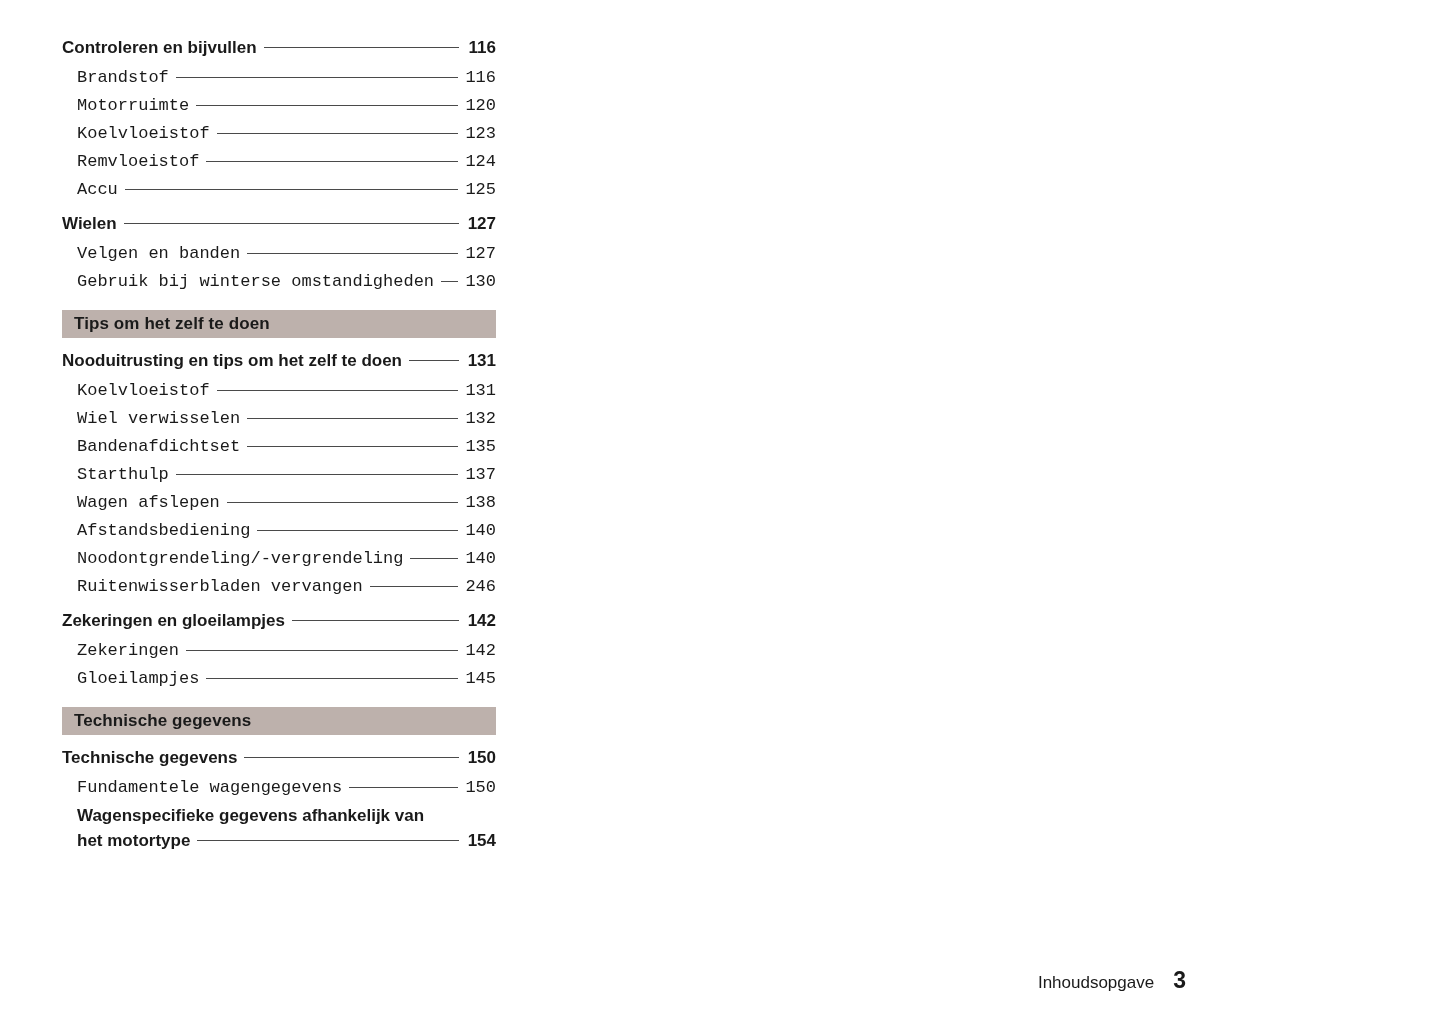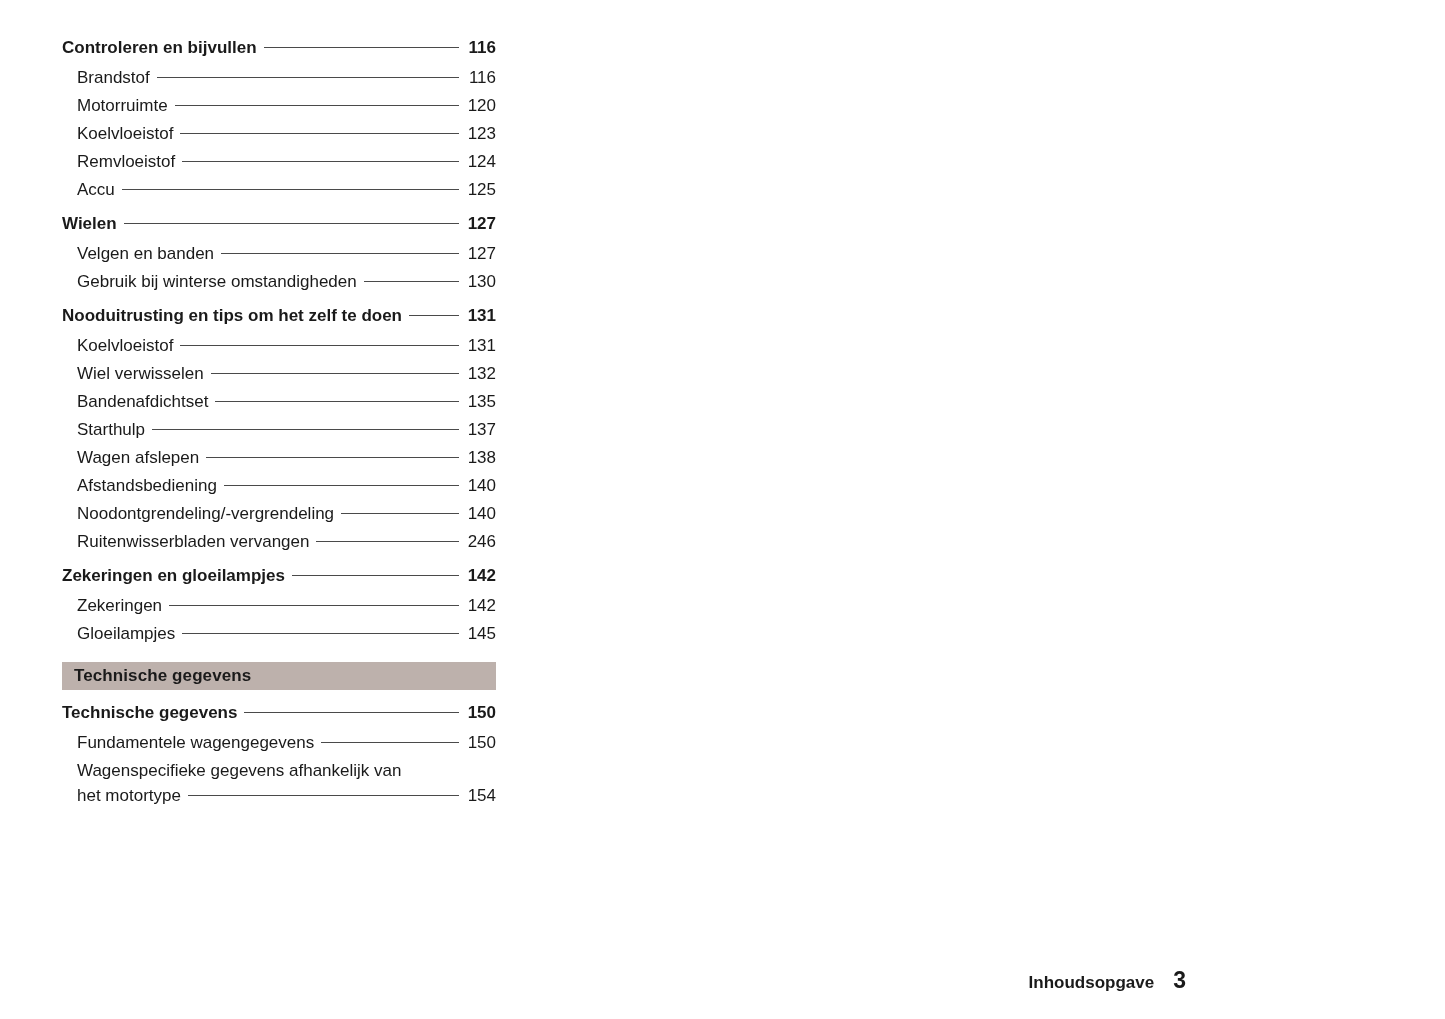--- a/index.html
+++ b/index.html
@@ -96,26 +96,28 @@
   .entry.level1 {
     margin-top: 9px;
     margin-bottom: 5px;
   }
   .entry.level2 {
     padding-left: 15px;
   }
   .entry.level2 .label,
   .entry.level2 .page-num {
     font-weight: normal;
+    font-family: Liberation Mono, monospace;
   }
 
   
   .entry.wrap {
     display: block;
     padding-left: 15px;
+    font-weight: bold;
   }
   .entry.wrap .label {
     display: block;
     white-space: normal;
     font-size: 17px;
     line-height: 25px;
   }
   .entry.wrap .second-line {
     display: flex;
     align-items: baseline;
@@ -130,21 +132,21 @@
   .footer {
     position: absolute;
     right: 62px;
     bottom: 25px;
     display: flex;
     align-items: baseline;
     gap: 19px;
   }
   .footer-label {
     font-size: 17px;
-    font-weight: bold;
+    font-weight: normal;
     color: #1a1a1a;
   }
   .footer-pagenum {
     font-size: 23px;
     font-weight: bold;
     color: #1a1a1a;
   }
 </style>
 </head>
 <body>
@@ -195,20 +197,23 @@
         <span class="page-num">127</span>
       </div>
       <div class="entry level2">
         <span class="label">Gebruik bij winterse omstandigheden</span>
         <span class="leader"></span>
         <span class="page-num">130</span>
       </div>
     </div>
 
     <div>
+      <div class="band">
+        <span class="band-text">Tips om het zelf te doen</span>
+      </div>
       <div class="entry level1">
         <span class="label">Nooduitrusting en tips om het zelf te doen</span>
         <span class="leader"></span>
         <span class="page-num">131</span>
       </div>
       <div class="entry level2">
         <span class="label">Koelvloeistof</span>
         <span class="leader"></span>
         <span class="page-num">131</span>
       </div>

